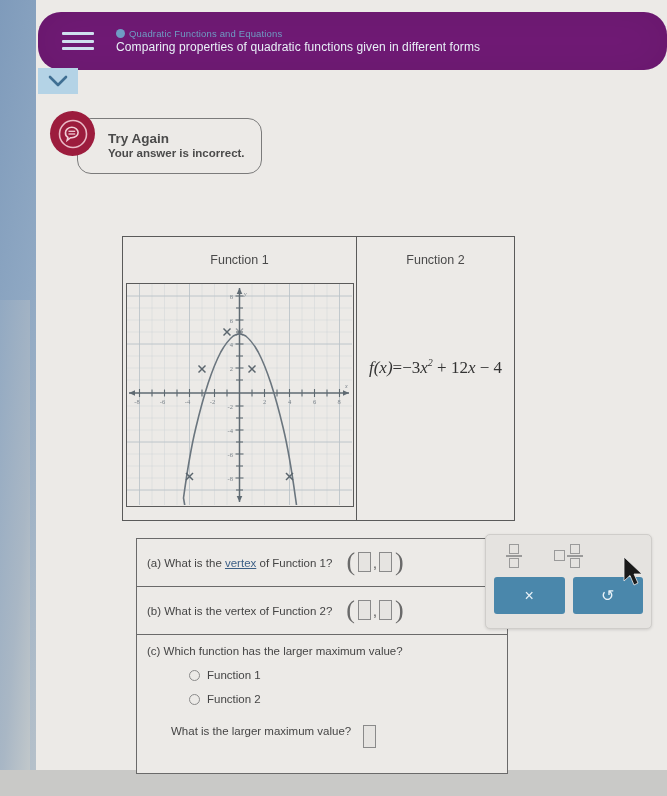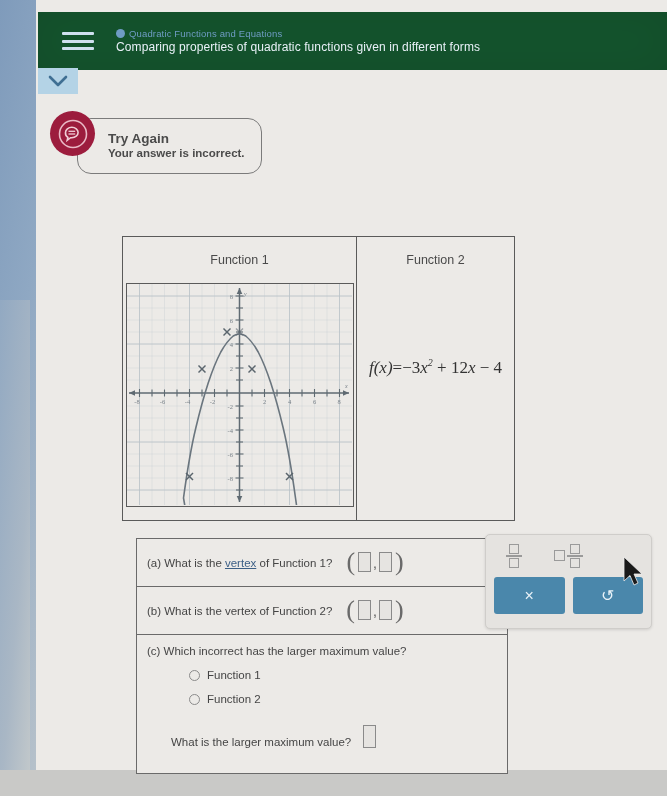--- a/index.html
+++ b/index.html
@@ -44,22 +44,23 @@
     left: 36px; top: 0;
     width: 631px; height: 778px;
     background: #eceae7;
   }
 
   
   .header {
     position: absolute;
     left: 38px; top: 12px;
     width: 629px; height: 58px;
-    background: #14532d;
+    background: #701a75;
     box-shadow: inset 0 0 40px rgba(0,0,0,.08);
+    border-radius: 23px;
   }
   .header-inner {
     position: absolute;
     left: 0; top: 0; right: 0; bottom: 0;
   }
   .hamburger {
     position: absolute;
     left: 24px; top: 16px;
     width: 32px; height: 26px;
     display: flex; flex-direction: column; justify-content: space-between;
@@ -252,21 +253,21 @@
   }
   .radio {
     width: 11px; height: 11px;
     border: 1.2px solid #8b8b8b;
     border-radius: 50%;
     background: #eceae7;
     margin-right: 7px;
   }
   .radio-label { font-size: 11.5px; color: #454545; }
   .q-c-last {
-    display: flex; align-items: flex-end;
+    display: flex; align-items: flex-start;
     padding-left: 34px;
     margin-top: 20px;
   }
   .q-c-last .slot { width: 13px; height: 23px; margin-left: 12px; }
 
   
   .keypad {
     position: absolute;
     left: 485px; top: 534px;
     width: 167px; height: 95px;
@@ -559,21 +560,21 @@
       <span class="pair-input">
         <span class="paren">(</span>
         <span class="slot"></span>
         <span class="comma">,</span>
         <span class="slot"></span>
         <span class="paren">)</span>
       </span>
     </div>
 
     <div class="qrow c">
-      <div class="q-c-title">(c) Which incorrect has the larger maximum value?</div>
+      <div class="q-c-title">(c) Which function has the larger maximum value?</div>
 
       <div class="radio-row">
         <span class="radio"></span>
         <span class="radio-label">Function 1</span>
       </div>
 
       <div class="radio-row">
         <span class="radio"></span>
         <span class="radio-label">Function 2</span>
       </div>

